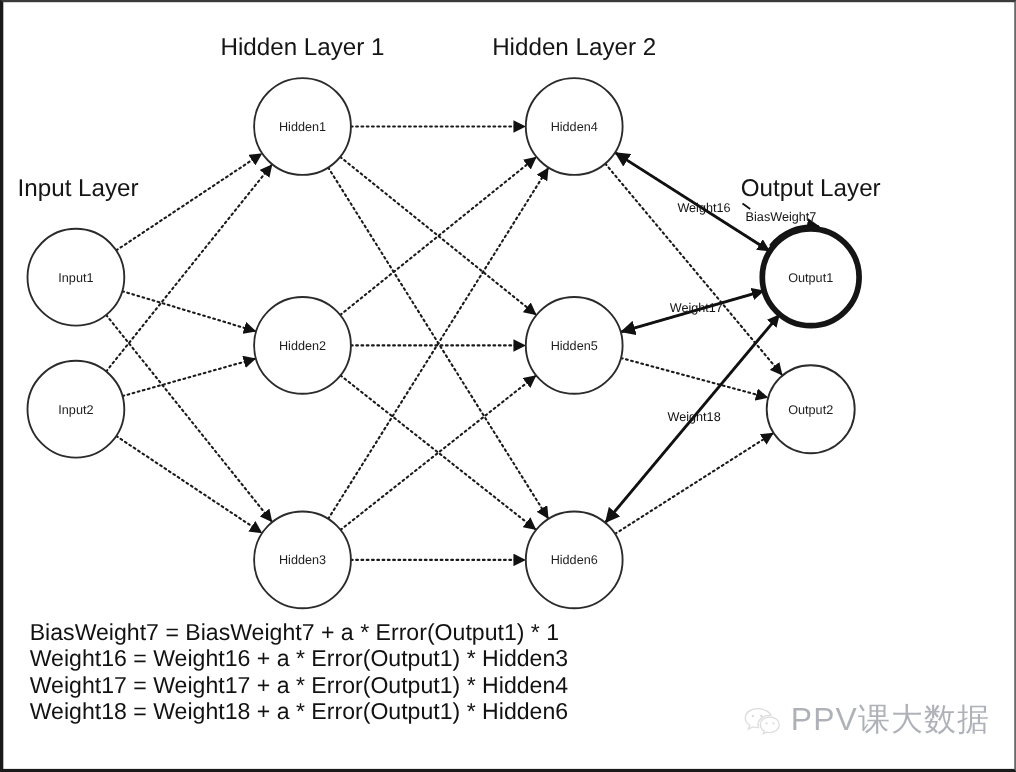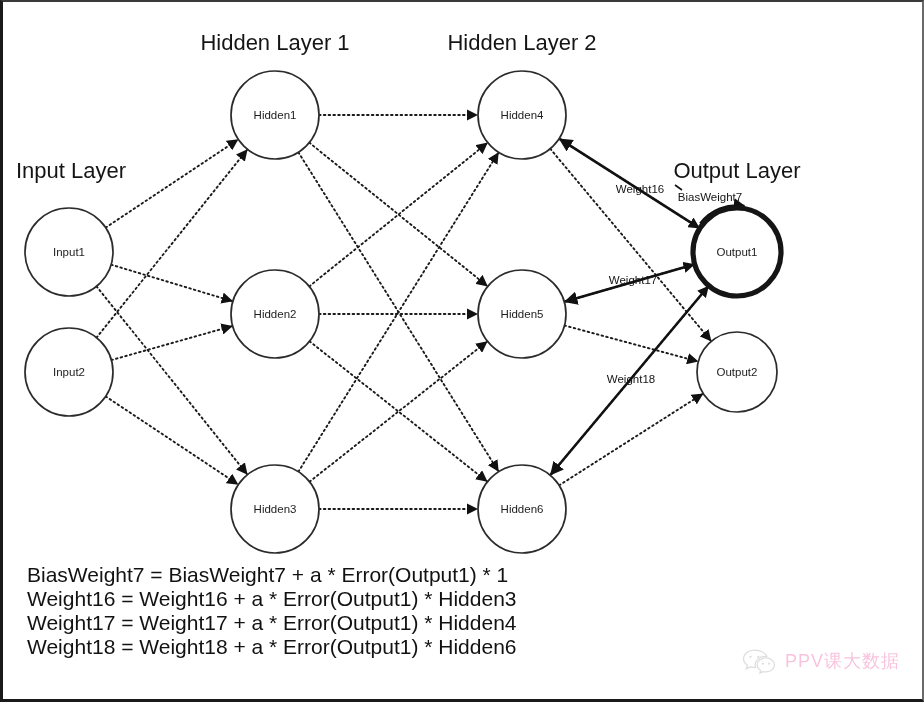--- a/index.html
+++ b/index.html
@@ -89,22 +89,22 @@
     right: 22px;
     bottom: 24px;
     display: flex;
     align-items: center;
     gap: 9px;
     opacity: 0.33;
     pointer-events: none;
   }
   #watermark .wm-text {
     font-family: "Liberation Sans", sans-serif;
-    font-size: 18px;
-    color: #ec4899;
+    font-size: 29px;
+    color: #0f172a;
     letter-spacing: 1px;
     white-space: nowrap;
   }
   #watermark .wm-icon {
     width: 34px;
     height: 28px;
     flex: 0 0 auto;
   }
 </style>
 </head>

